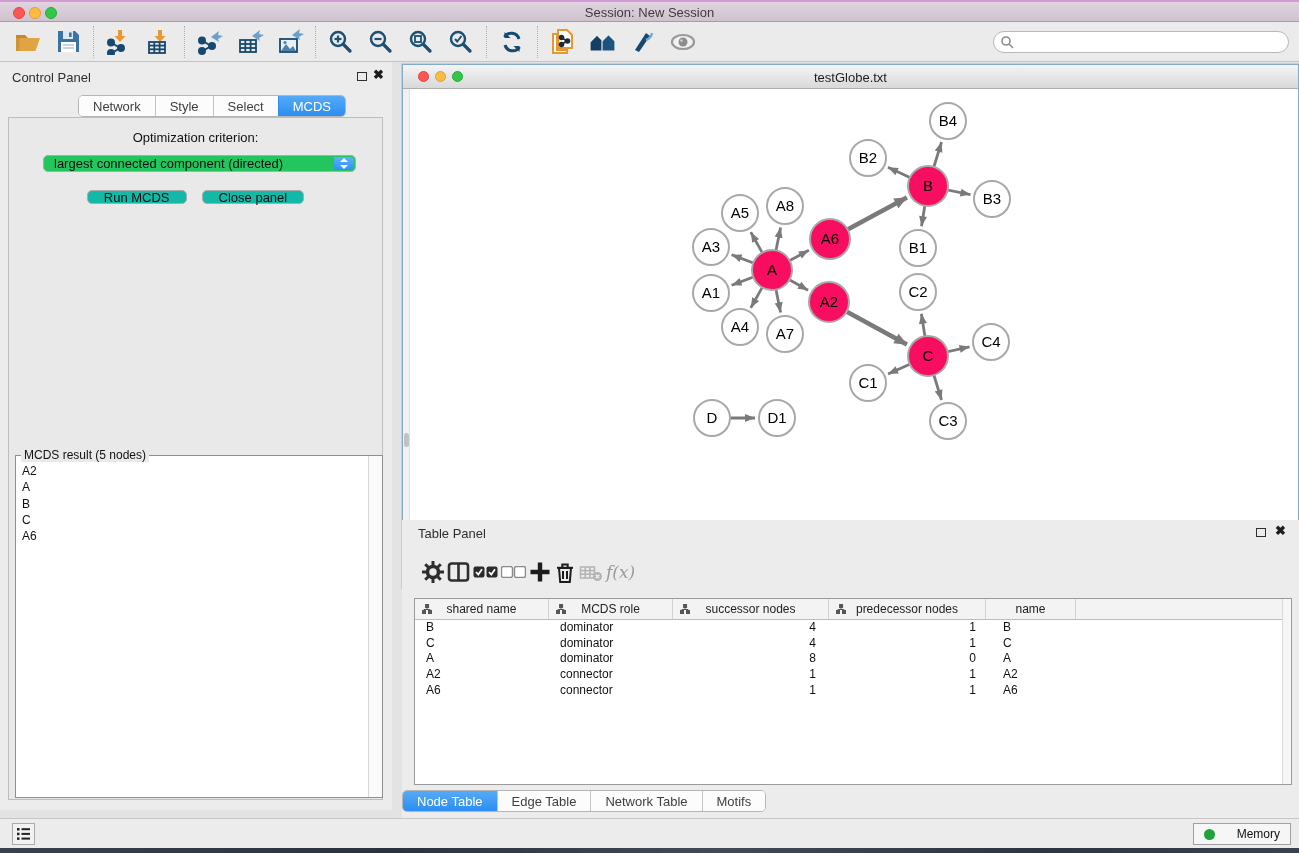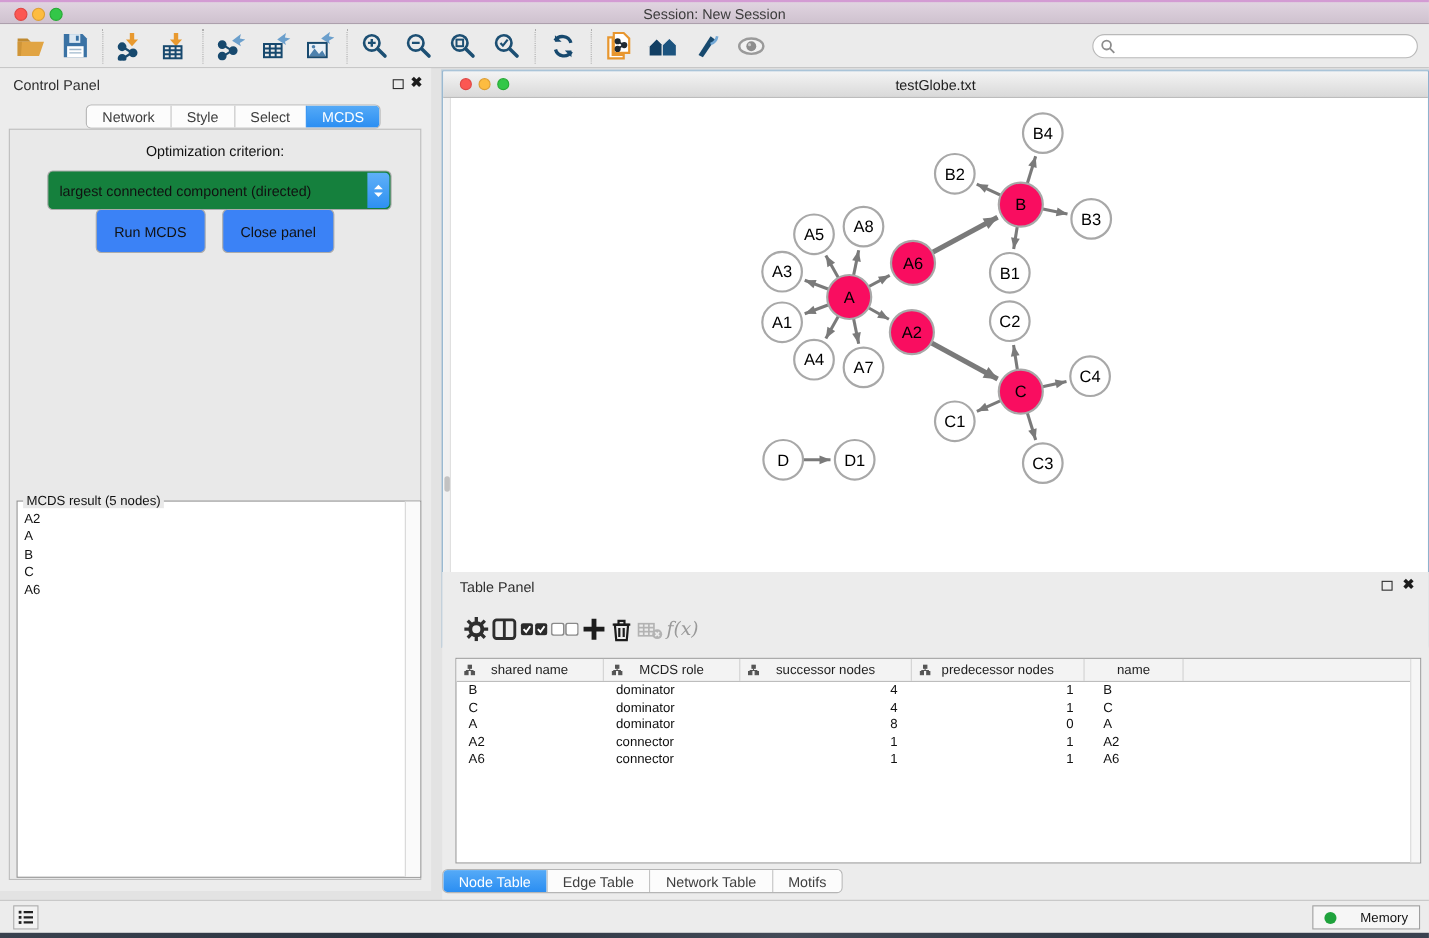--- a/index.html
+++ b/index.html
@@ -35,32 +35,32 @@
   .close-btn { position:absolute; top:5px; font-size:13px; font-weight:bold; color:#1c1c1c; }
   .tabgroup { position:absolute; display:flex; border:1px solid #b5b5b5; border-radius:5px;
     overflow:hidden; background:#fcfcfc; height:22px; }
   .tab { font-size:13px; color:#404040; padding:0 14px; display:flex; align-items:center;
     border-left:1px solid #c3c3c3; background:#fcfcfc; height:100%; }
   .tab:first-child { border-left:none; }
   .tab.active { background:linear-gradient(#55aaf7,#2b8ef2); color:#fff; border-left-color:#2b8ef2; }
   #cp-box { position:absolute; left:8px; top:55px; width:375px; height:683px;
     background:#e9e9e9; border:1px solid #bdbdbd; }
   #opt-label { position:absolute; left:0; right:0; top:12px; text-align:center; font-size:13px; color:#111; }
-  #criterion { position:absolute; left:34px; top:37px; width:313px; height:36px;
-    background:#15803d; border:1px solid #ababab; border-radius:5px; font-size:13px; color:#111;
+  #criterion { position:absolute; left:34px; top:37px; width:313px; height:17px;
+    background:#22c55e; border:1px solid #ababab; border-radius:5px; font-size:13px; color:#111;
     display:flex; align-items:center; padding-left:10px; }
   #criterion .stepper { position:absolute; right:1px; top:1px; bottom:1px; width:20px;
     background:linear-gradient(#5fb0f8,#2e90f2); border-radius:0 4px 4px 0;
     display:flex; flex-direction:column; align-items:center; justify-content:center; gap:3px; }
   .chev-up { width:0; height:0; border-left:4px solid transparent; border-right:4px solid transparent;
     border-bottom:4px solid #fff; }
   .chev-dn { width:0; height:0; border-left:4px solid transparent; border-right:4px solid transparent;
     border-top:4px solid #fff; }
   #cp-buttons { position:absolute; left:0; right:0; top:72px; display:flex; justify-content:center; gap:15px; }
-  .wbtn { height:40px; background:#3b82f6; border:1px solid #ababab; border-radius:5px;
+  .wbtn { height:14px; background:#14b8a6; border:1px solid #ababab; border-radius:5px;
     font-size:13px; color:#111; padding:0 16px; display:flex; align-items:center; }
   #mcds-fieldset { position:absolute; left:14px; top:393px; width:368px; height:343px;
     border:1px solid #8f8f8f; background:#fff; }
   #mcds-legend { position:absolute; left:5px; top:-8px; background:#e9e9e9; padding:0 3px;
     font-size:12px; color:#111; }
   #mcds-list { position:absolute; left:0; top:3px; right:14px; bottom:0; padding:4px 0 0 6px; }
   #mcds-list div { font-size:12px; line-height:16.3px; color:#111; }
   #mcds-scroll { position:absolute; right:0; top:0; bottom:0; width:14px; background:#fafafa;
     border-left:1px solid #d6d6d6; }
 

